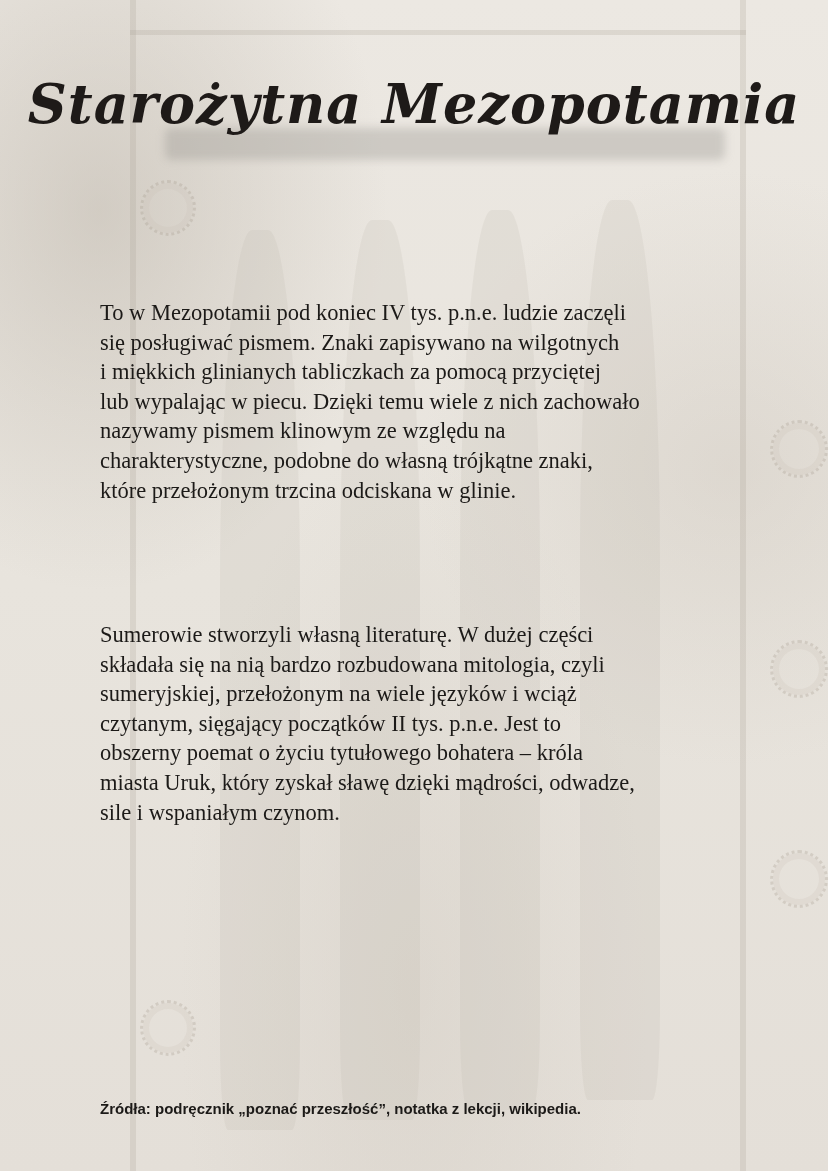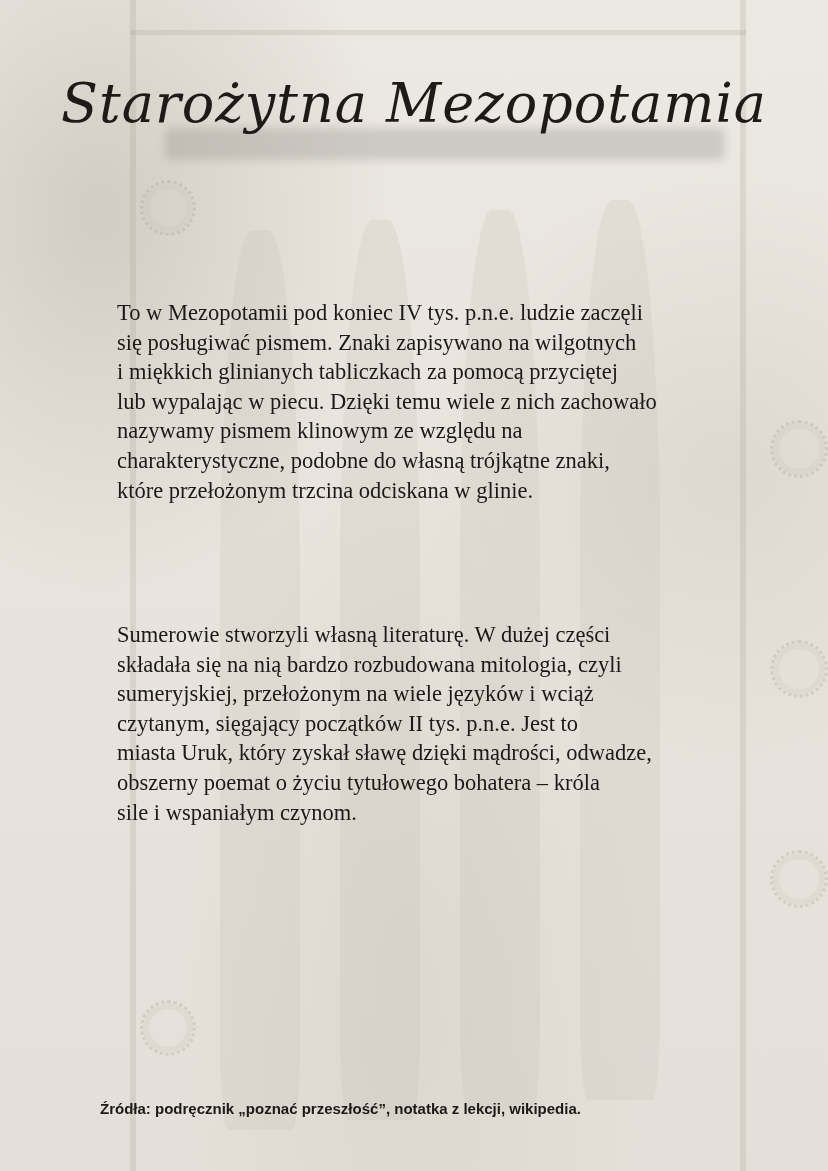--- a/index.html
+++ b/index.html
@@ -35,21 +35,21 @@
     font-style: italic;
     font-size: 54px; color: #1e1a18;
     letter-spacing: 1px;
   }
   .title-smudge {
     position: absolute; left: 165px; top: 128px; width: 560px; height: 32px;
     background: rgba(150,145,140,0.35); filter: blur(4px);
     border-radius: 6px;
   }
   .para {
-    position: absolute; left: 117px; width: 640px;
+    position: absolute; left: 100px; width: 640px;
     font-size: 22.5px; line-height: 29.6px; color: #1c1a18;
     margin: 0;
   }
   .para .line { display: block; white-space: nowrap; }
   .p1 { top: 298px; }
   .p2 { top: 620px; }
   .sources {
     position: absolute; left: 100px; top: 1100px;
     font-family: "Liberation Sans", sans-serif;
     font-weight: bold; font-size: 15px; color: #1c1a18;
@@ -66,35 +66,35 @@
 <div class="rosette" style="left:770px;top:420px;width:52px;height:52px;"></div>
 <div class="rosette" style="left:770px;top:640px;width:52px;height:52px;"></div>
 <div class="rosette" style="left:770px;top:850px;width:52px;height:52px;"></div>
 <div class="rosette" style="left:140px;top:1000px;width:50px;height:50px;"></div>
 <div class="figure" style="left:220px;top:230px;width:80px;height:900px;"></div>
 <div class="figure" style="left:340px;top:220px;width:80px;height:900px;"></div>
 <div class="figure" style="left:460px;top:210px;width:80px;height:900px;"></div>
 <div class="figure" style="left:580px;top:200px;width:80px;height:900px;"></div>
 
 <div class="title-smudge"></div>
-<h1 class="title" style="margin:0;font-weight:normal;">Starożytna Mezopotamia</h1>
+<h1 class="title" style="margin:0;font-weight:bold;">Starożytna Mezopotamia</h1>
 
 <p class="para p1">
   <span class="line">To w Mezopotamii pod koniec IV tys. p.n.e. ludzie zaczęli</span>
   <span class="line">się posługiwać pismem. Znaki zapisywano na wilgotnych</span>
   <span class="line">i miękkich glinianych tabliczkach za pomocą przyciętej</span>
   <span class="line">lub wypalając w piecu. Dzięki temu wiele z nich zachowało</span>
   <span class="line">nazywamy pismem klinowym ze względu na</span>
   <span class="line">charakterystyczne, podobne do własną trójkątne znaki,</span>
   <span class="line">które przełożonym trzcina odciskana w glinie.</span>
 </p>
 
 <p class="para p2">
   <span class="line">Sumerowie stworzyli własną literaturę. W dużej części</span>
   <span class="line">składała się na nią bardzo rozbudowana mitologia, czyli</span>
   <span class="line">sumeryjskiej, przełożonym na wiele języków i wciąż</span>
   <span class="line">czytanym, sięgający początków II tys. p.n.e. Jest to</span>
+  <span class="line">obszerny poemat o życiu tytułowego bohatera – króla</span>
   <span class="line">miasta Uruk, który zyskał sławę dzięki mądrości, odwadze,</span>
-  <span class="line">obszerny poemat o życiu tytułowego bohatera – króla</span>
   <span class="line">sile i wspaniałym czynom.</span>
 </p>
 
 <div class="sources">Źródła: podręcznik „poznać przeszłość”, notatka z lekcji, wikipedia.</div>
 
 </body></html>

